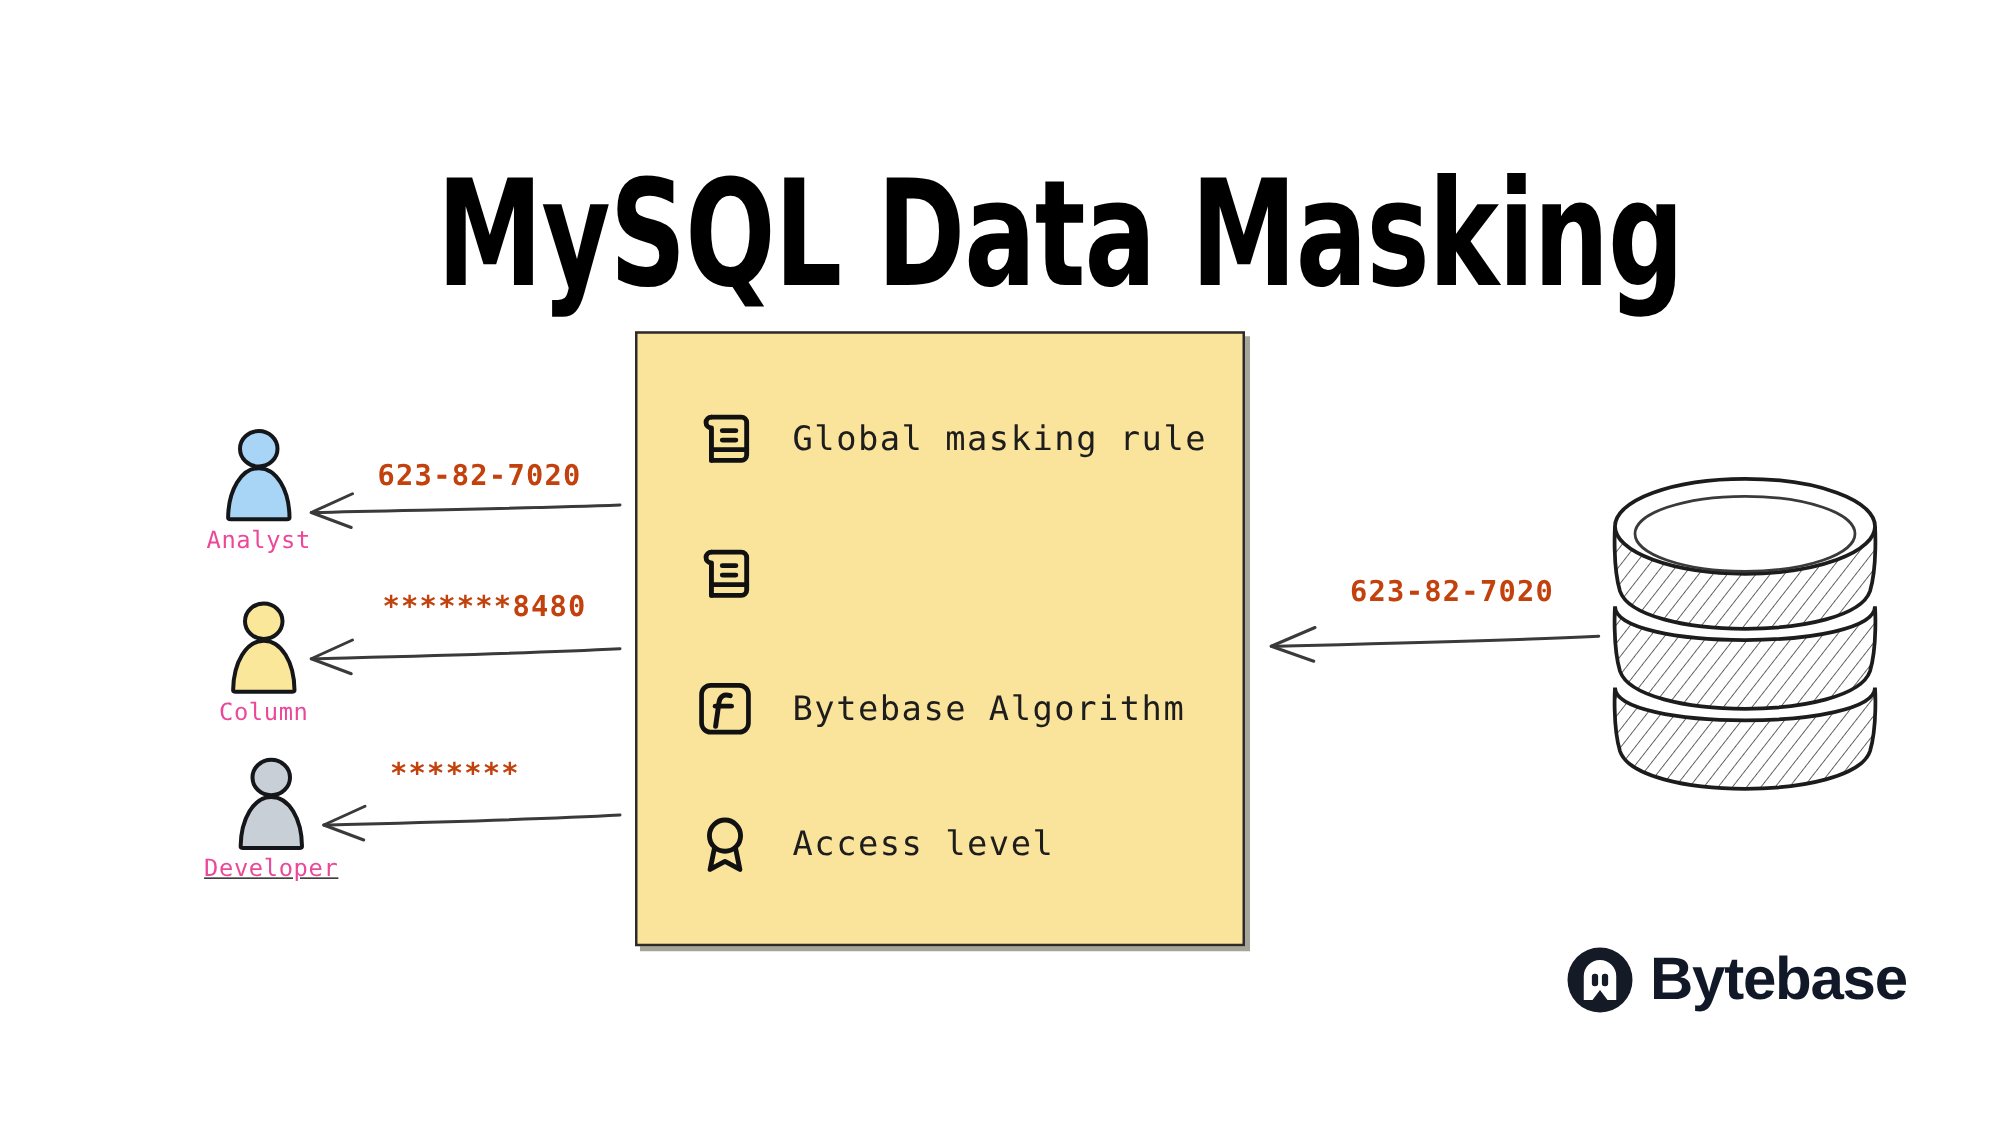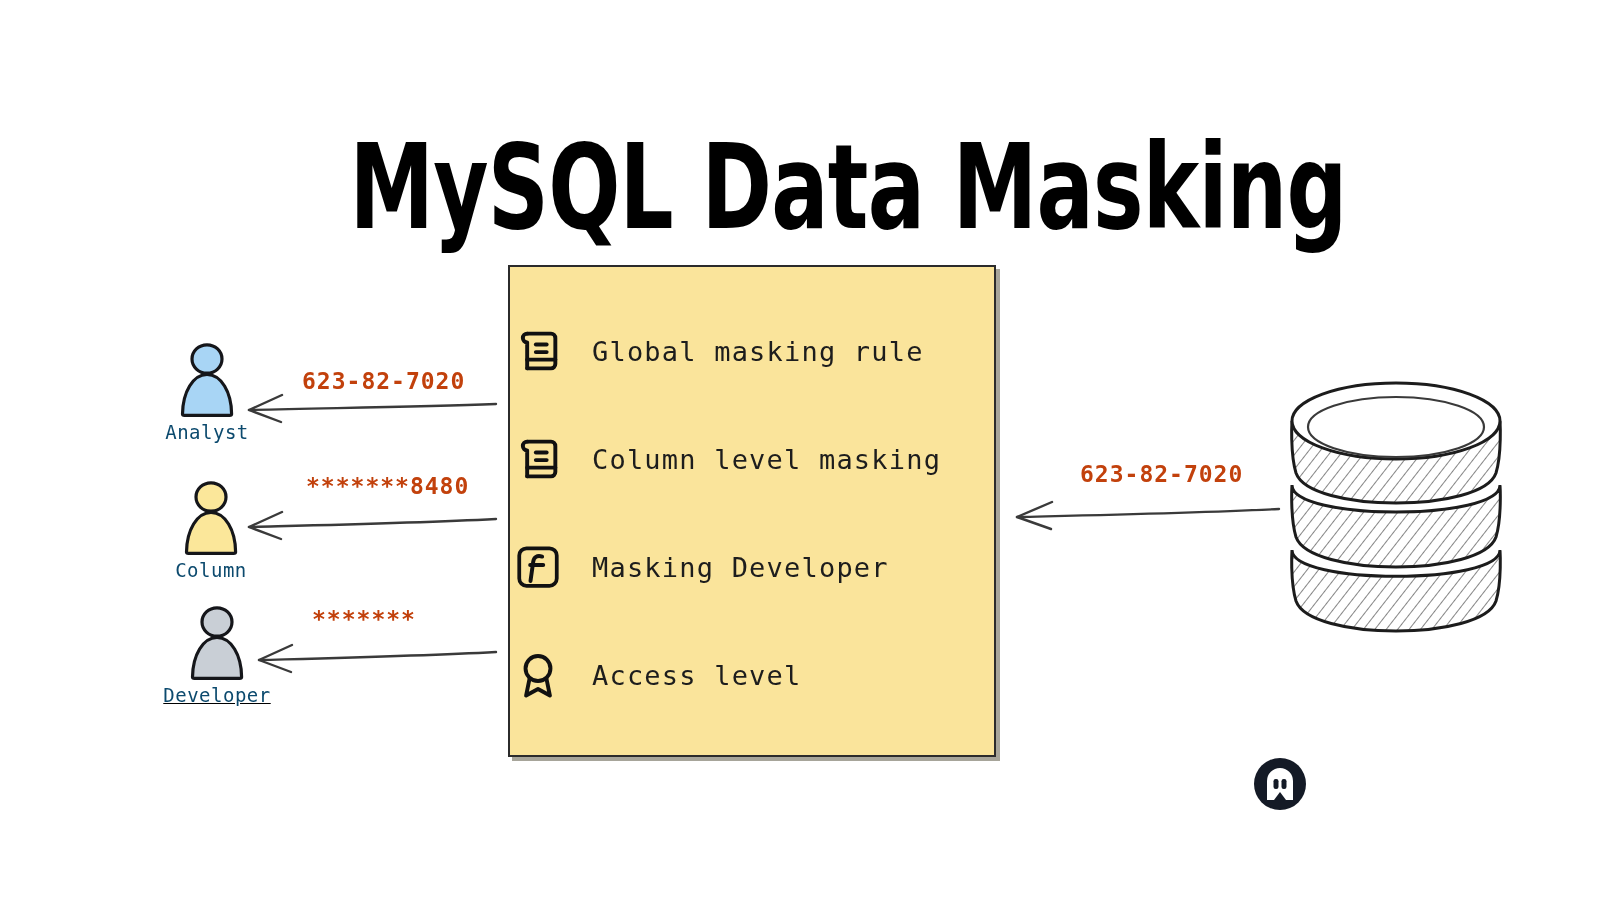--- a/index.html
+++ b/index.html
@@ -57,20 +57,21 @@
     top: 30px;
     width: 100%;
     height: 432px;
     display: flex;
     flex-direction: column;
     justify-content: space-around;
   }
   .card-row {
     display: flex;
     align-items: center;
+    padding-left: 42px;
     height: 80px;
   }
   .card-icon {
     width: 56px;
     height: 56px;
     flex: 0 0 56px;
     display: flex;
     align-items: center;
     justify-content: center;
     margin-right: 26px;
@@ -90,21 +91,21 @@
     text-align: center;
   }
   .persona-figure {
     width: 76px;
     height: 80px;
     margin: 0 auto;
   }
   .persona-name {
     font-family: "DejaVu Sans Mono", "Liberation Mono", monospace;
     font-size: 19px;
-    color: #0c4a6e;
+    color: #ec4899;
     margin-top: 1px;
     letter-spacing: 0.5px;
     white-space: nowrap;
   }
 
   
   .flow-value {
     position: absolute;
     font-family: "DejaVu Sans Mono", "Liberation Mono", monospace;
     font-weight: 700;
@@ -177,32 +178,31 @@
       <div class="card-row">
         <span class="card-icon">
           <svg width="52" height="52" viewBox="0 0 48 48" fill="none" stroke="#111111" stroke-width="3.6" stroke-linecap="round" stroke-linejoin="round">
             <path d="M14 8 H36 a4 4 0 0 1 4 4 v24 a4 4 0 0 1 -4 4 H14"></path>
             <path d="M14 8 a4 4 0 0 0 -4 4 a4 4 0 0 0 4 4 v24"></path>
             <path d="M14 32 H40"></path>
             <path d="M22 18 H32"></path>
             <path d="M22 25 H32"></path>
           </svg>
         </span>
-        <span class="card-label">Column level masking</span>
       </div>
 
       <div class="card-row">
         <span class="card-icon">
           <svg width="50" height="50" viewBox="0 0 48 48" fill="none" stroke="#111111" stroke-width="3.6" stroke-linecap="round" stroke-linejoin="round">
             <rect x="6" y="6" width="36" height="36" rx="7"></rect>
             <path d="M28 14 c-5 -1.5 -8 0.5 -8.6 5 l-2.6 18.5" stroke-width="3.8"></path>
             <path d="M16.5 22 H29" stroke-width="3.8"></path>
           </svg>
         </span>
-        <span class="card-label">Masking Developer</span>
+        <span class="card-label">Bytebase Algorithm</span>
       </div>
 
       <div class="card-row">
         <span class="card-icon">
           <svg width="52" height="52" viewBox="0 0 48 48" fill="none" stroke="#111111" stroke-width="3.6" stroke-linecap="round" stroke-linejoin="round">
             <circle cx="24" cy="18" r="11.5"></circle>
             <path d="M16.2 27.4 L13 43 L24 37 L35 43 L31.8 27.4"></path>
           </svg>
         </span>
         <span class="card-label">Access level</span>
@@ -293,15 +293,16 @@
 
   <div id="logo">
     <span id="logo-mark">
       <svg width="54" height="54" viewBox="0 0 54 54">
         <circle cx="27" cy="27" r="26" fill="#141A26"></circle>
         <path d="M14 24 a13 13 0 0 1 26 0 v19 h-7 l-6 -8 l-6 8 h-7 Z" fill="#ffffff"></path>
         <rect x="20.5" y="22" width="5" height="10" rx="2.2" fill="#141A26"></rect>
         <rect x="28.5" y="22" width="5" height="10" rx="2.2" fill="#141A26"></rect>
       </svg>
     </span>
+    <span id="logo-text">Bytebase</span>
   </div>
 
 </div>
 
 </body></html>

